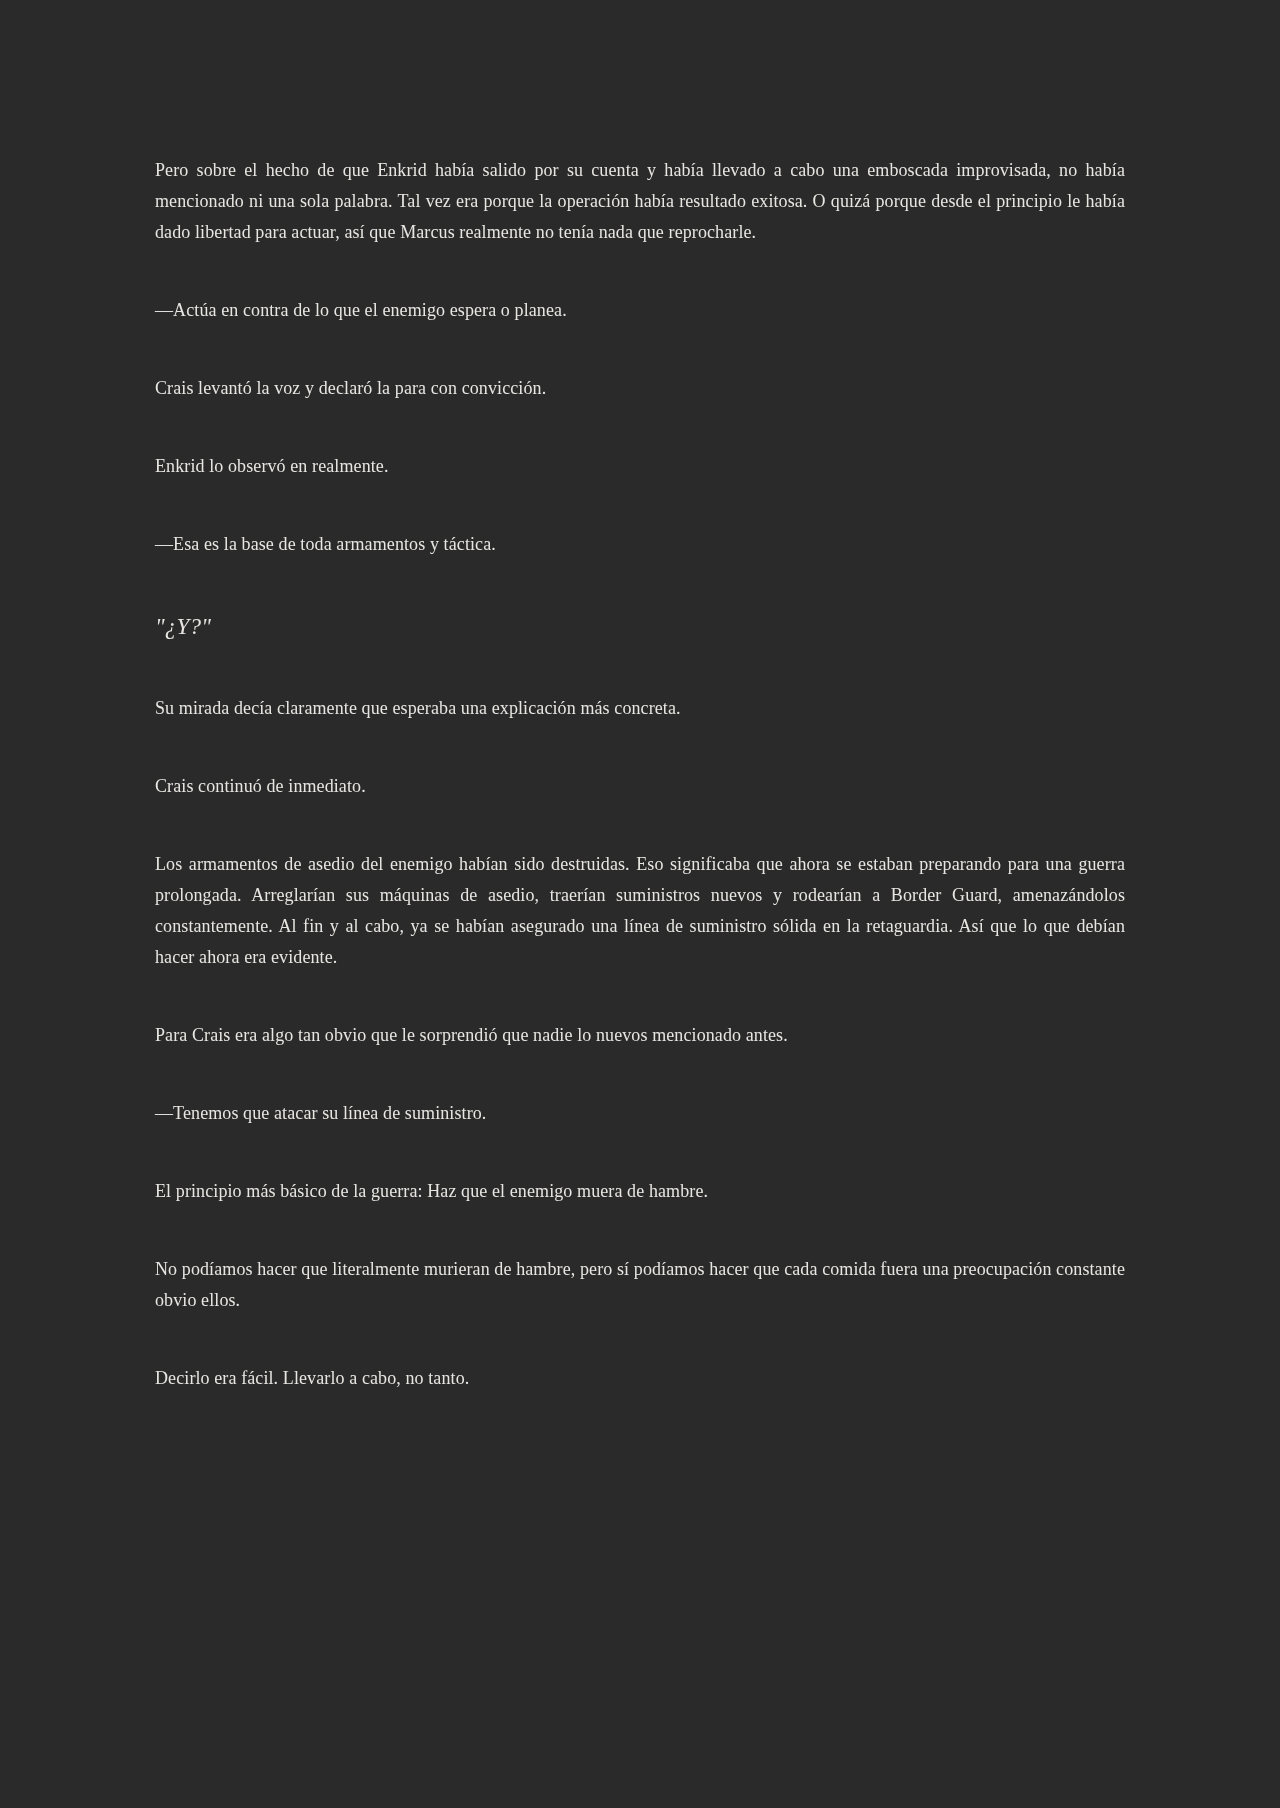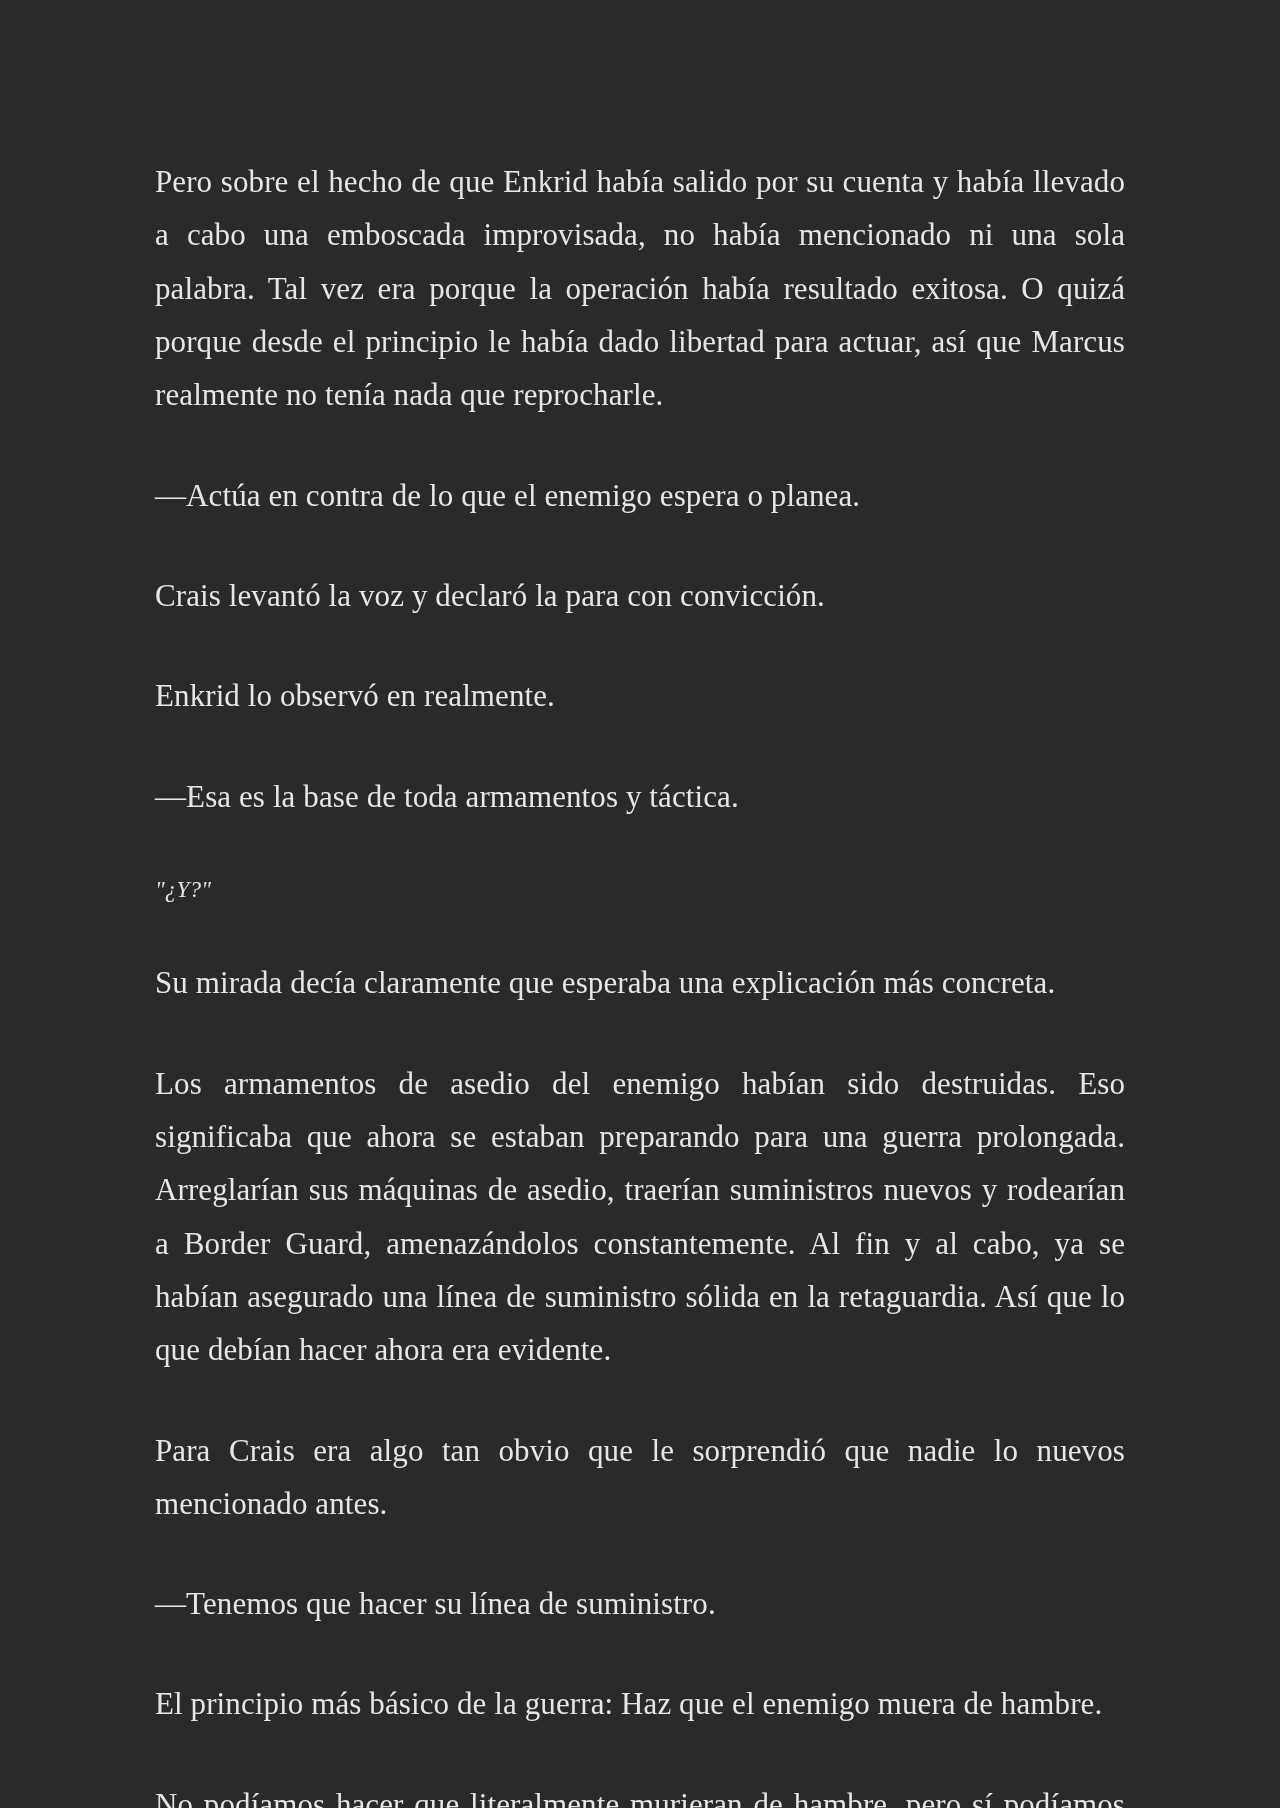--- a/index.html
+++ b/index.html
@@ -22,21 +22,21 @@
     padding: 155px 0 0 0;
   }
   .content {
     box-sizing: border-box;
     width: 970px;
     margin: 0 auto;
     padding: 0 0 0 0;
   }
   p.para {
     margin: 0 0 47px 0;
-    font-size: 31px;
+    font-size: 18px;
     line-height: 1.72;
     color: #e8e6e2;
     text-align: justify;
     text-justify: inter-word;
     letter-spacing: 0.1px;
   }
   p.para.last {
     margin-bottom: 0;
   }
   
@@ -67,26 +67,27 @@
     <p class="para single">Crais levantó la voz y declaró la para con convicción.</p>
 
     <p class="para single">Enkrid lo observó en realmente.</p>
 
     <p class="para single">—Esa es la base de toda armamentos y táctica.</p>
 
     <p class="quote">"¿Y?"</p>
 
     <p class="para single">Su mirada decía claramente que esperaba una explicación más concreta.</p>
 
+    <p class="para single">Crais continuó de inmediato.</p>
 
     <p class="para">Los armamentos de asedio del enemigo habían sido destruidas. Eso significaba que ahora se estaban preparando para una guerra prolongada. Arreglarían sus máquinas de asedio, traerían suministros nuevos y rodearían a Border Guard, amenazándolos constantemente. Al fin y al cabo, ya se habían asegurado una línea de suministro sólida en la retaguardia. Así que lo que debían hacer ahora era evidente.</p>
 
     <p class="para">Para Crais era algo tan obvio que le sorprendió que nadie lo nuevos mencionado antes.</p>
 
-    <p class="para single">—Tenemos que hacer su línea de suministro.</p>
+    <p class="para single">—Tenemos que atacar su línea de suministro.</p>
 
     <p class="para single">El principio más básico de la guerra: Haz que el enemigo muera de hambre.</p>
 
     <p class="para">No podíamos hacer que literalmente murieran de hambre, pero sí podíamos hacer que cada comida fuera una preocupación constante obvio ellos.</p>
 
     <p class="para single last">Decirlo era fácil. Llevarlo a cabo, no tanto.</p>
 
   </div>
 </div>
 

